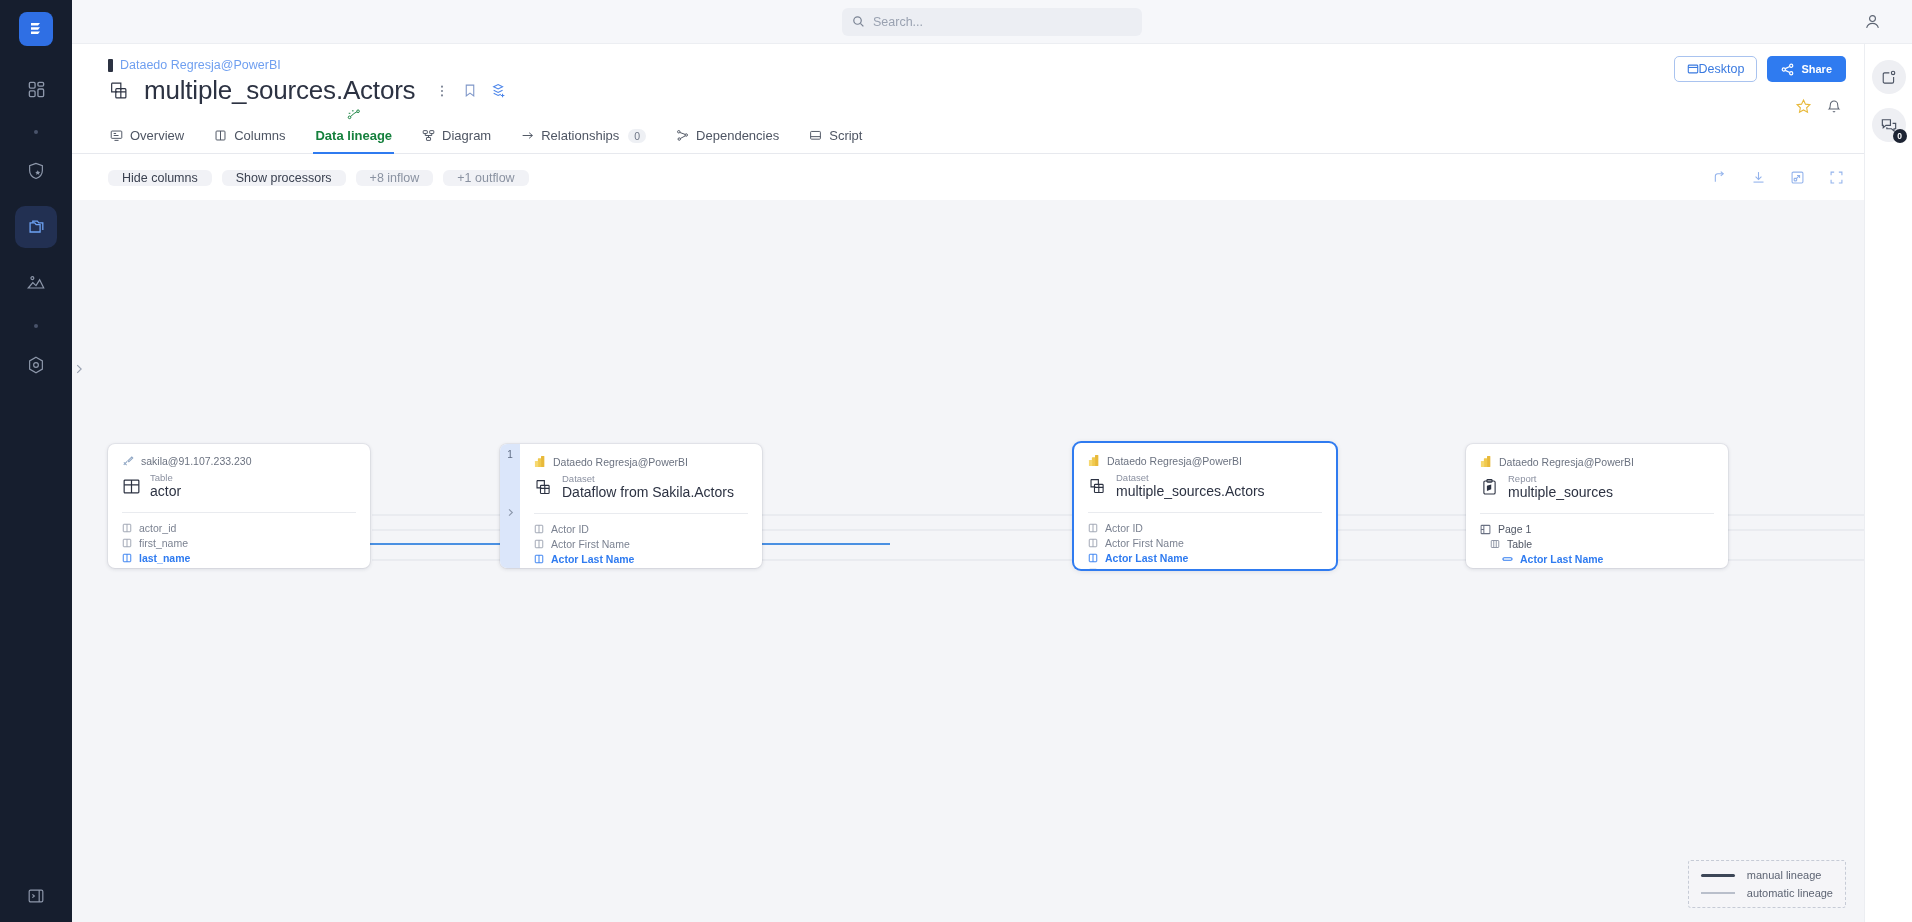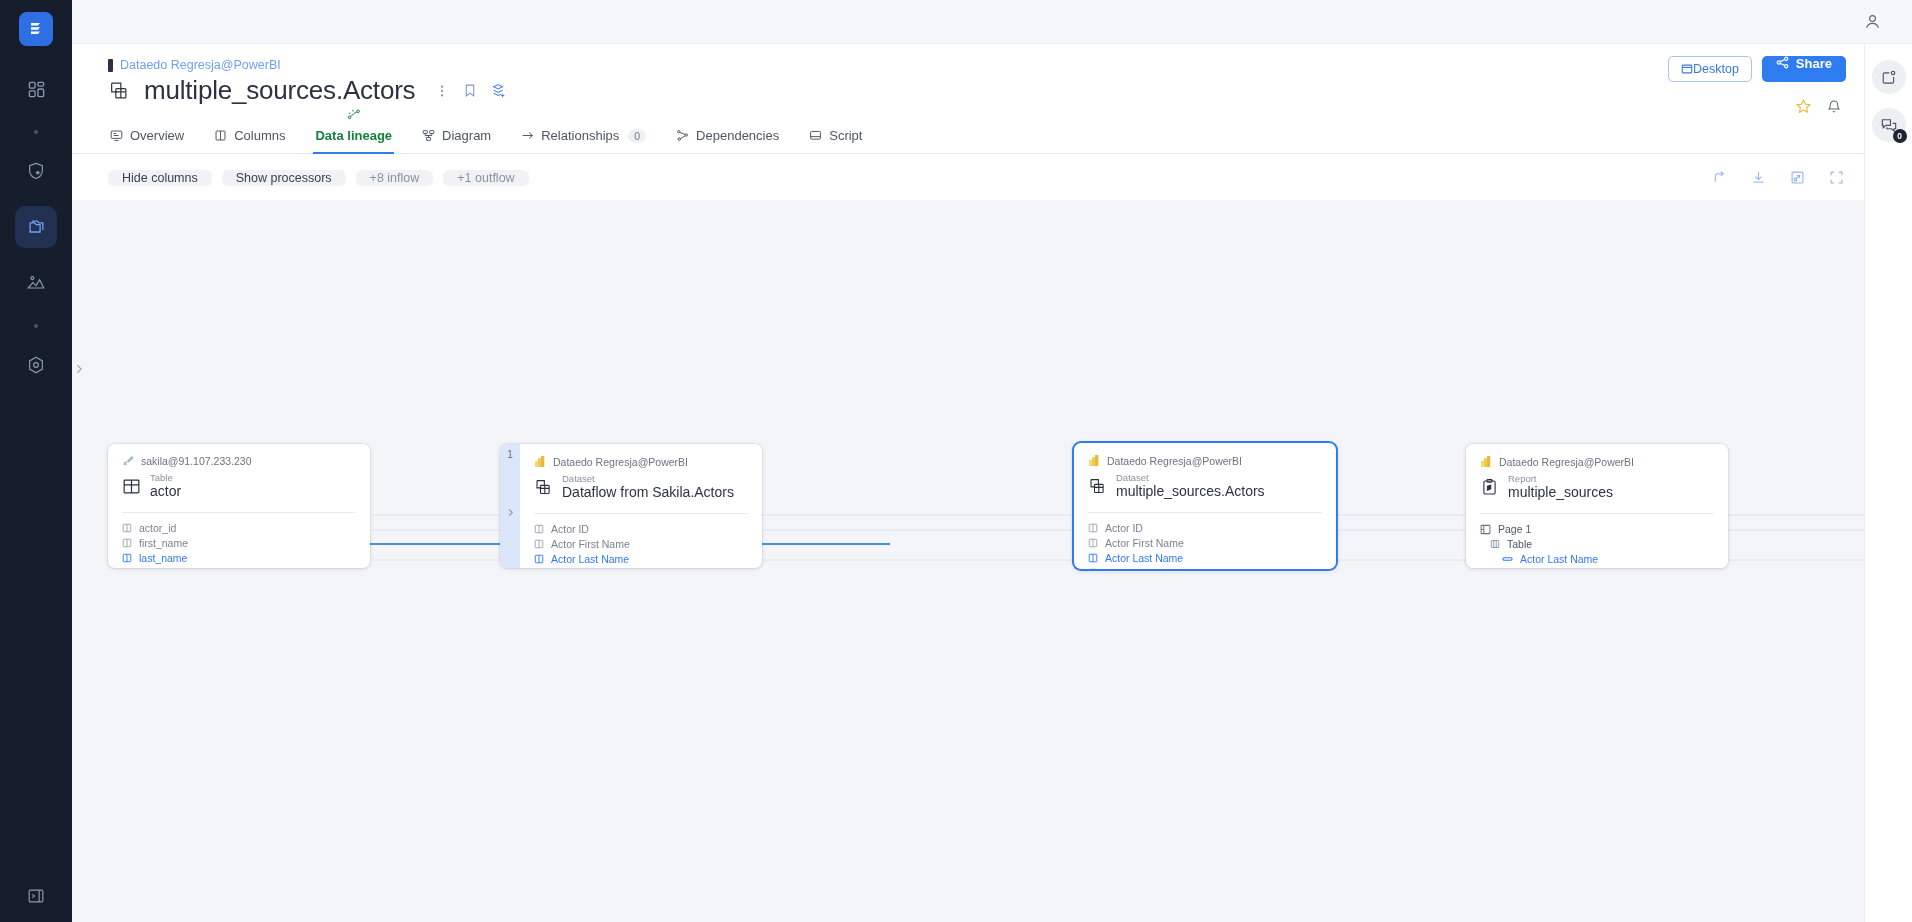--- a/index.html
+++ b/index.html
@@ -74,22 +74,22 @@
     position: absolute; right: 18px; top: 12px; display: flex; flex-direction: column;
     align-items: flex-end; gap: 16px;
   }
   .head-btns { display: flex; align-items: center; gap: 10px; }
   .btn-desktop {
     display: flex; align-items: center; height: 26px; padding: 0 12px;
     border: 1px solid #a9c3ef; border-radius: 5px; color: #3a7ae0; font-size: 12.5px;
     background: #fff; cursor: pointer;
   }
   .btn-share {
-    display: flex; gap: 7px; height: 26px; padding: 0 14px;
-    border-radius: 5px; background: #2f7bf0; color: #fff; font-size: 13px;
+    display: flex; align-items: center; gap: 7px; height: 26px; padding: 0 14px;
+    border-radius: 5px; background: #2f7bf0; color: #fff; font-size: 11px;
     font-weight: bold; border: none; cursor: pointer;
   }
   .head-icons { display: flex; align-items: center; gap: 14px; margin-right: 4px; }
 
   
   .tabs {
     display: flex; align-items: flex-end; gap: 26px; padding: 0 0 0 36px;
     margin-top: 1px; border-bottom: 1px solid #e7e9ee; flex: 0 0 auto;
   }
   .tab {
@@ -144,21 +144,21 @@
   .node-src { display: flex; align-items: flex-end; gap: 7px; margin-bottom: 6px; }
   .node-src-txt { font-size: 10.5px; color: #6b7280; white-space: nowrap; }
   .node-main { display: flex; align-items: center; gap: 9px; }
   .node-type { font-size: 9.5px; color: #8a90a0; line-height: 1.1; }
   .node-name { font-size: 14px; color: #2c3242; line-height: 1.25; white-space: nowrap; }
   .node-sep { height: 1px; background: #e9ebef; margin: 11px 0 8px; }
   .col {
     display: flex; align-items: center; gap: 7px; font-size: 10.5px; color: #7b8291;
     padding: 1.5px 0; white-space: nowrap;
   }
-  .col.hl { color: #2f7bf0; font-weight: normal; }
+  .col.hl { color: #2f7bf0; font-weight: bold; }
   .col.indent1 { padding-left: 10px; }
   .col.indent2 { padding-left: 22px; }
   .col.dark { color: #4f5664; }
 
   
   .legend {
     position: absolute; right: 18px; bottom: 14px; border: 1px dashed #c6cbd6;
     border-radius: 3px; padding: 8px 12px; display: flex; flex-direction: column; gap: 6px;
     background: rgba(244,245,248,.85);
   }
@@ -239,20 +239,29 @@
         <rect x="3.5" y="4.5" width="15" height="13" rx="1.5"></rect>
         <path d="M14.5 4.5v13"></path>
         <path d="M7 9.2l2.2 1.8L7 12.8"></path>
       </svg>
     </div>
   </div>
 
   <div class="main">
 
     <div class="topbar">
+      <div class="search">
+        <span>
+          <svg width="13" height="13" viewBox="0 0 16 16" fill="none" stroke="#7b8494" stroke-width="1.5">
+            <circle cx="6.8" cy="6.8" r="4.6"></circle>
+              <path d="M10.3 10.3L14 14"></path>
+          </svg>
+        </span>
+        <input placeholder="Search..." style="">
+      </div>
       <div class="topbar-user">
         <svg width="19" height="19" viewBox="0 0 22 22" fill="none" stroke="currentColor" stroke-width="1.3">
           <circle cx="11" cy="7.6" r="3.4"></circle>
             <path d="M4.2 18.4c1-3.5 3.7-5.2 6.8-5.2s5.8 1.7 6.8 5.2"></path>
         </svg>
       </div>
     </div>
 
     <div class="content">
 
@@ -705,20 +714,30 @@
               <span>
                   <svg width="11" height="8" viewBox="0 0 12 8" fill="none" stroke="#2f7bf0" stroke-width="1.2">
                     <rect x="1" y="2.6" width="10" height="2.8" rx="1.4"></rect>
                   </svg>
                 </span>
               <span>Actor Last Name</span>
             </div>
           </div>
         </div>
 
+        <div class="legend">
+          <div class="leg-row">
+            <span class="leg-line-manual"></span>
+            <span>manual lineage</span>
+          </div>
+          <div class="leg-row">
+            <span class="leg-line-auto"></span>
+            <span>automatic lineage</span>
+          </div>
+        </div>
 
       </div>
     </div>
 
     <div class="rrail">
       <div class="rbtn">
         <svg width="17" height="17" viewBox="0 0 20 20" fill="none" stroke="currentColor" stroke-width="1.3">
           <path d="M16 9.5v5.5a1.6 1.6 0 0 1-1.6 1.6H5.4A1.6 1.6 0 0 1 3.8 15V6.1a1.6 1.6 0 0 1 1.6-1.6H11"></path>
           <circle cx="15.4" cy="4.6" r="2"></circle>
         </svg>

